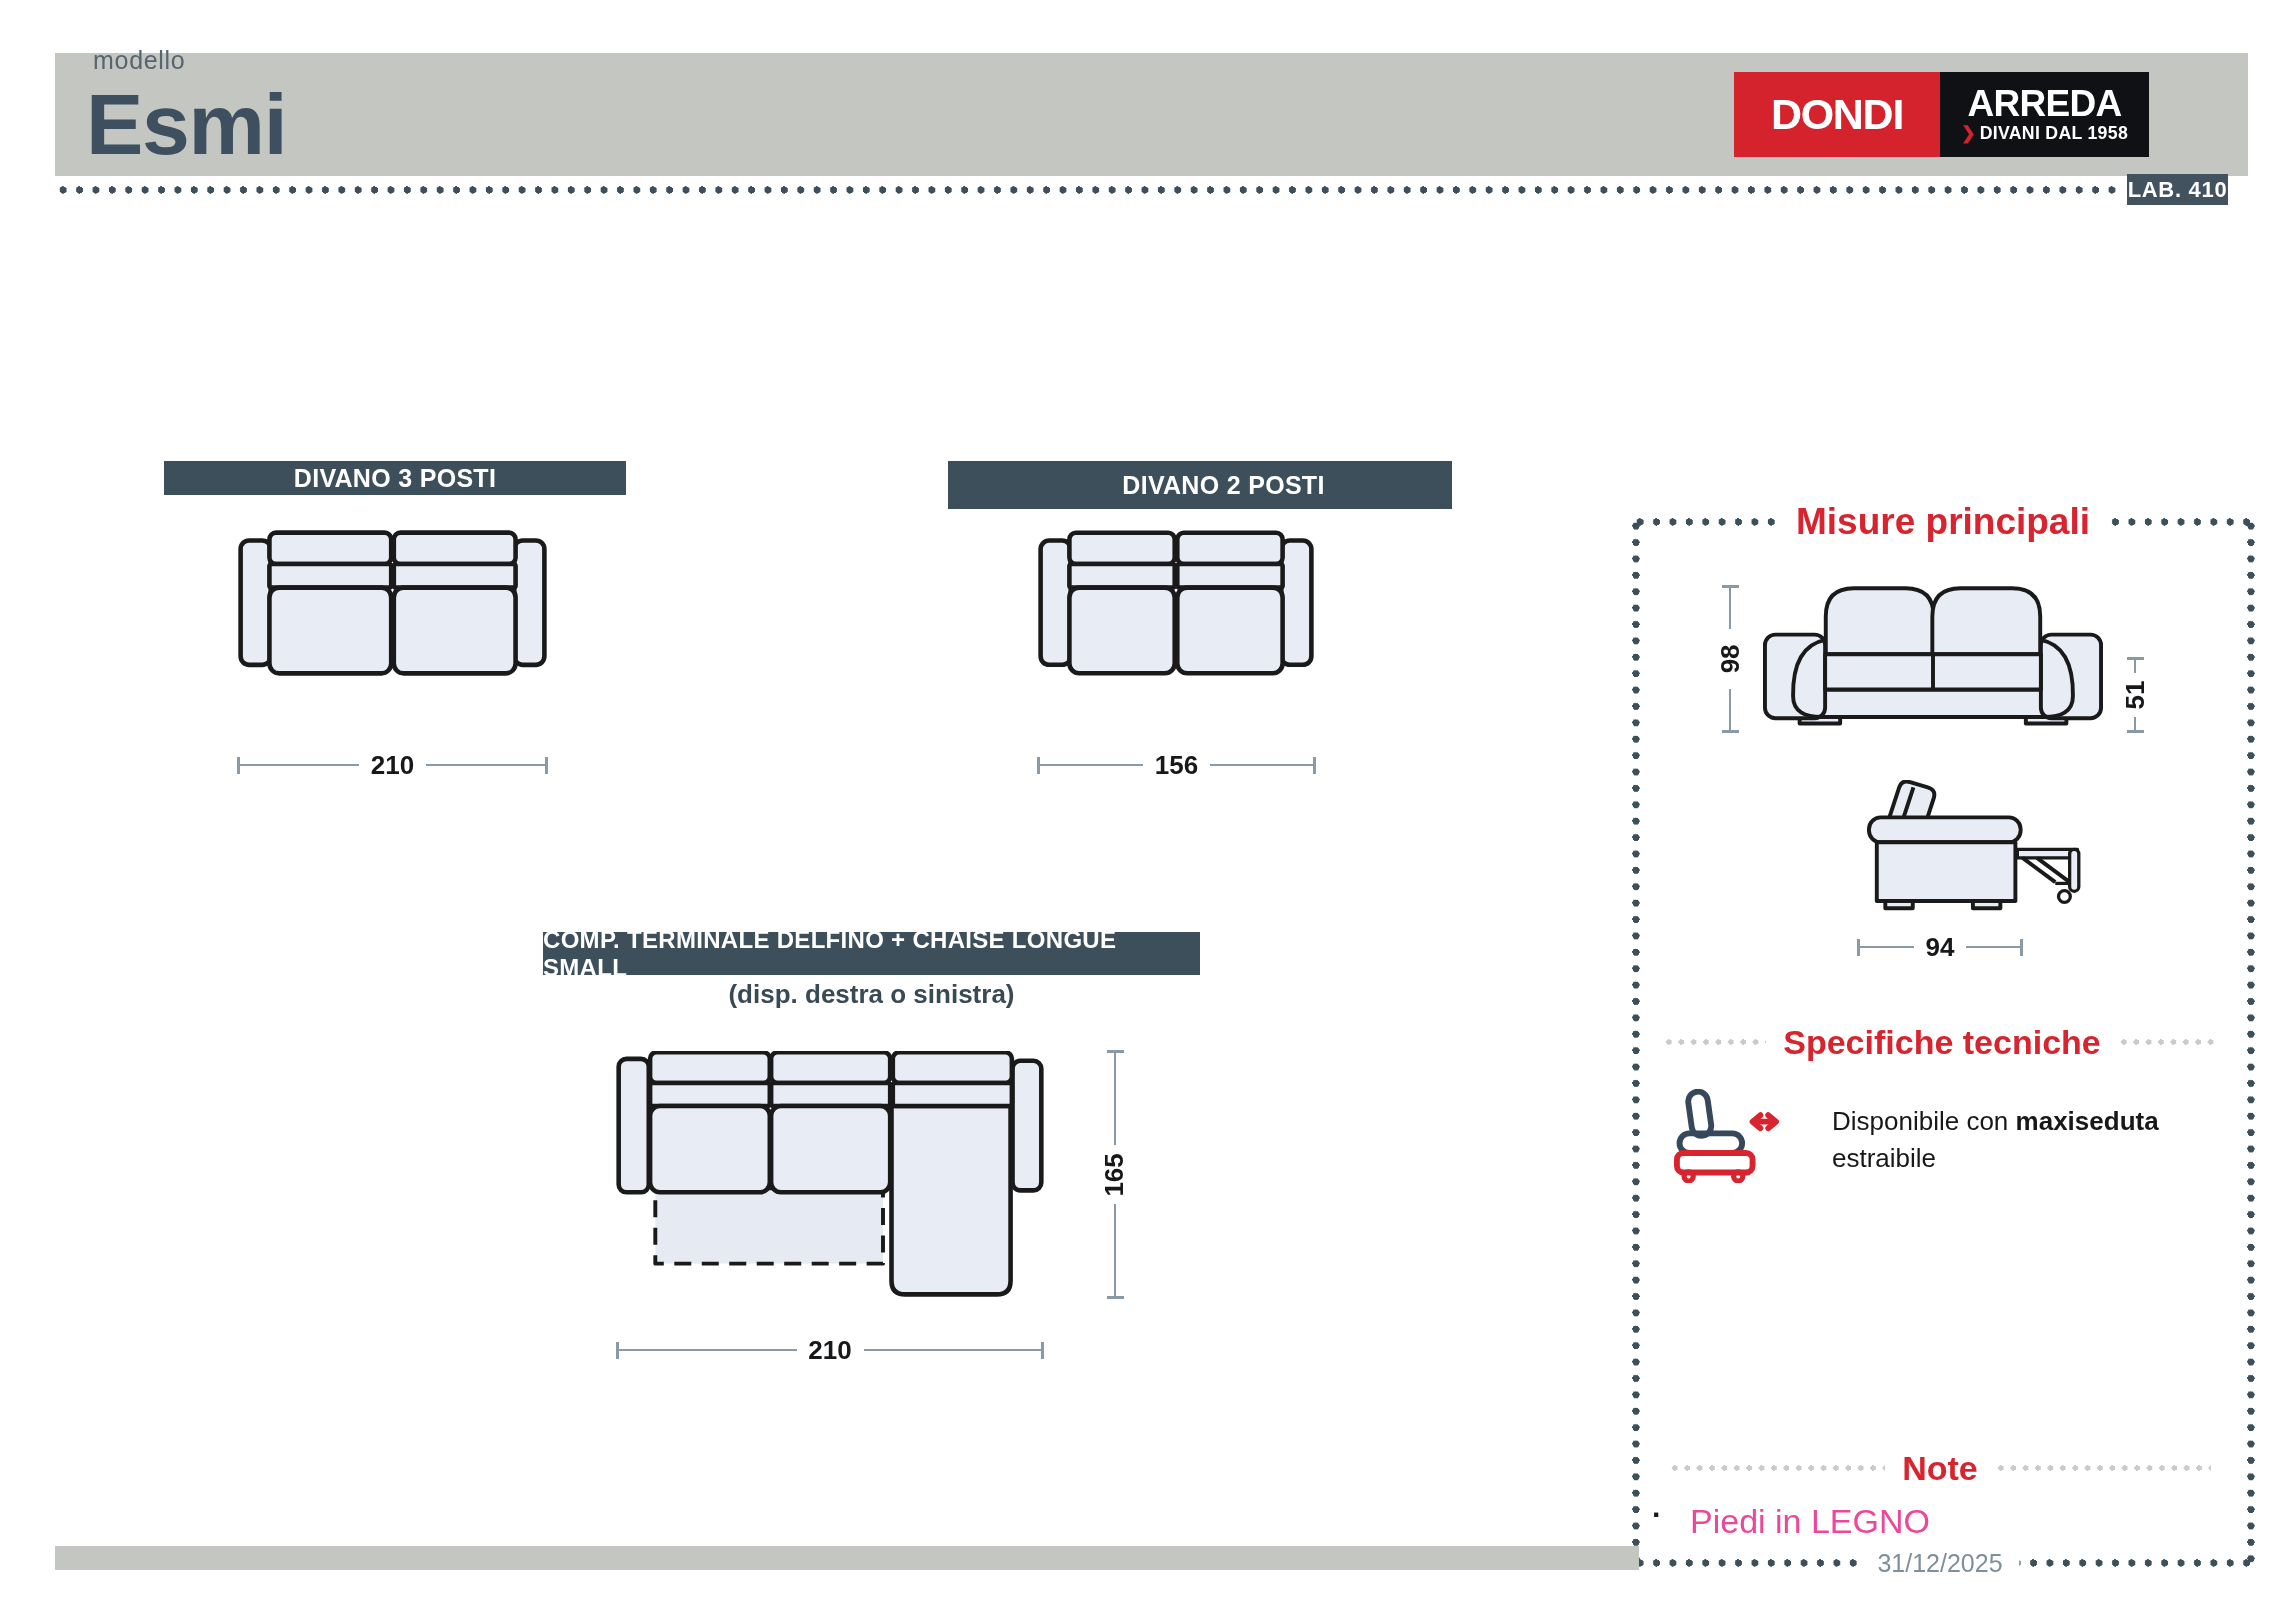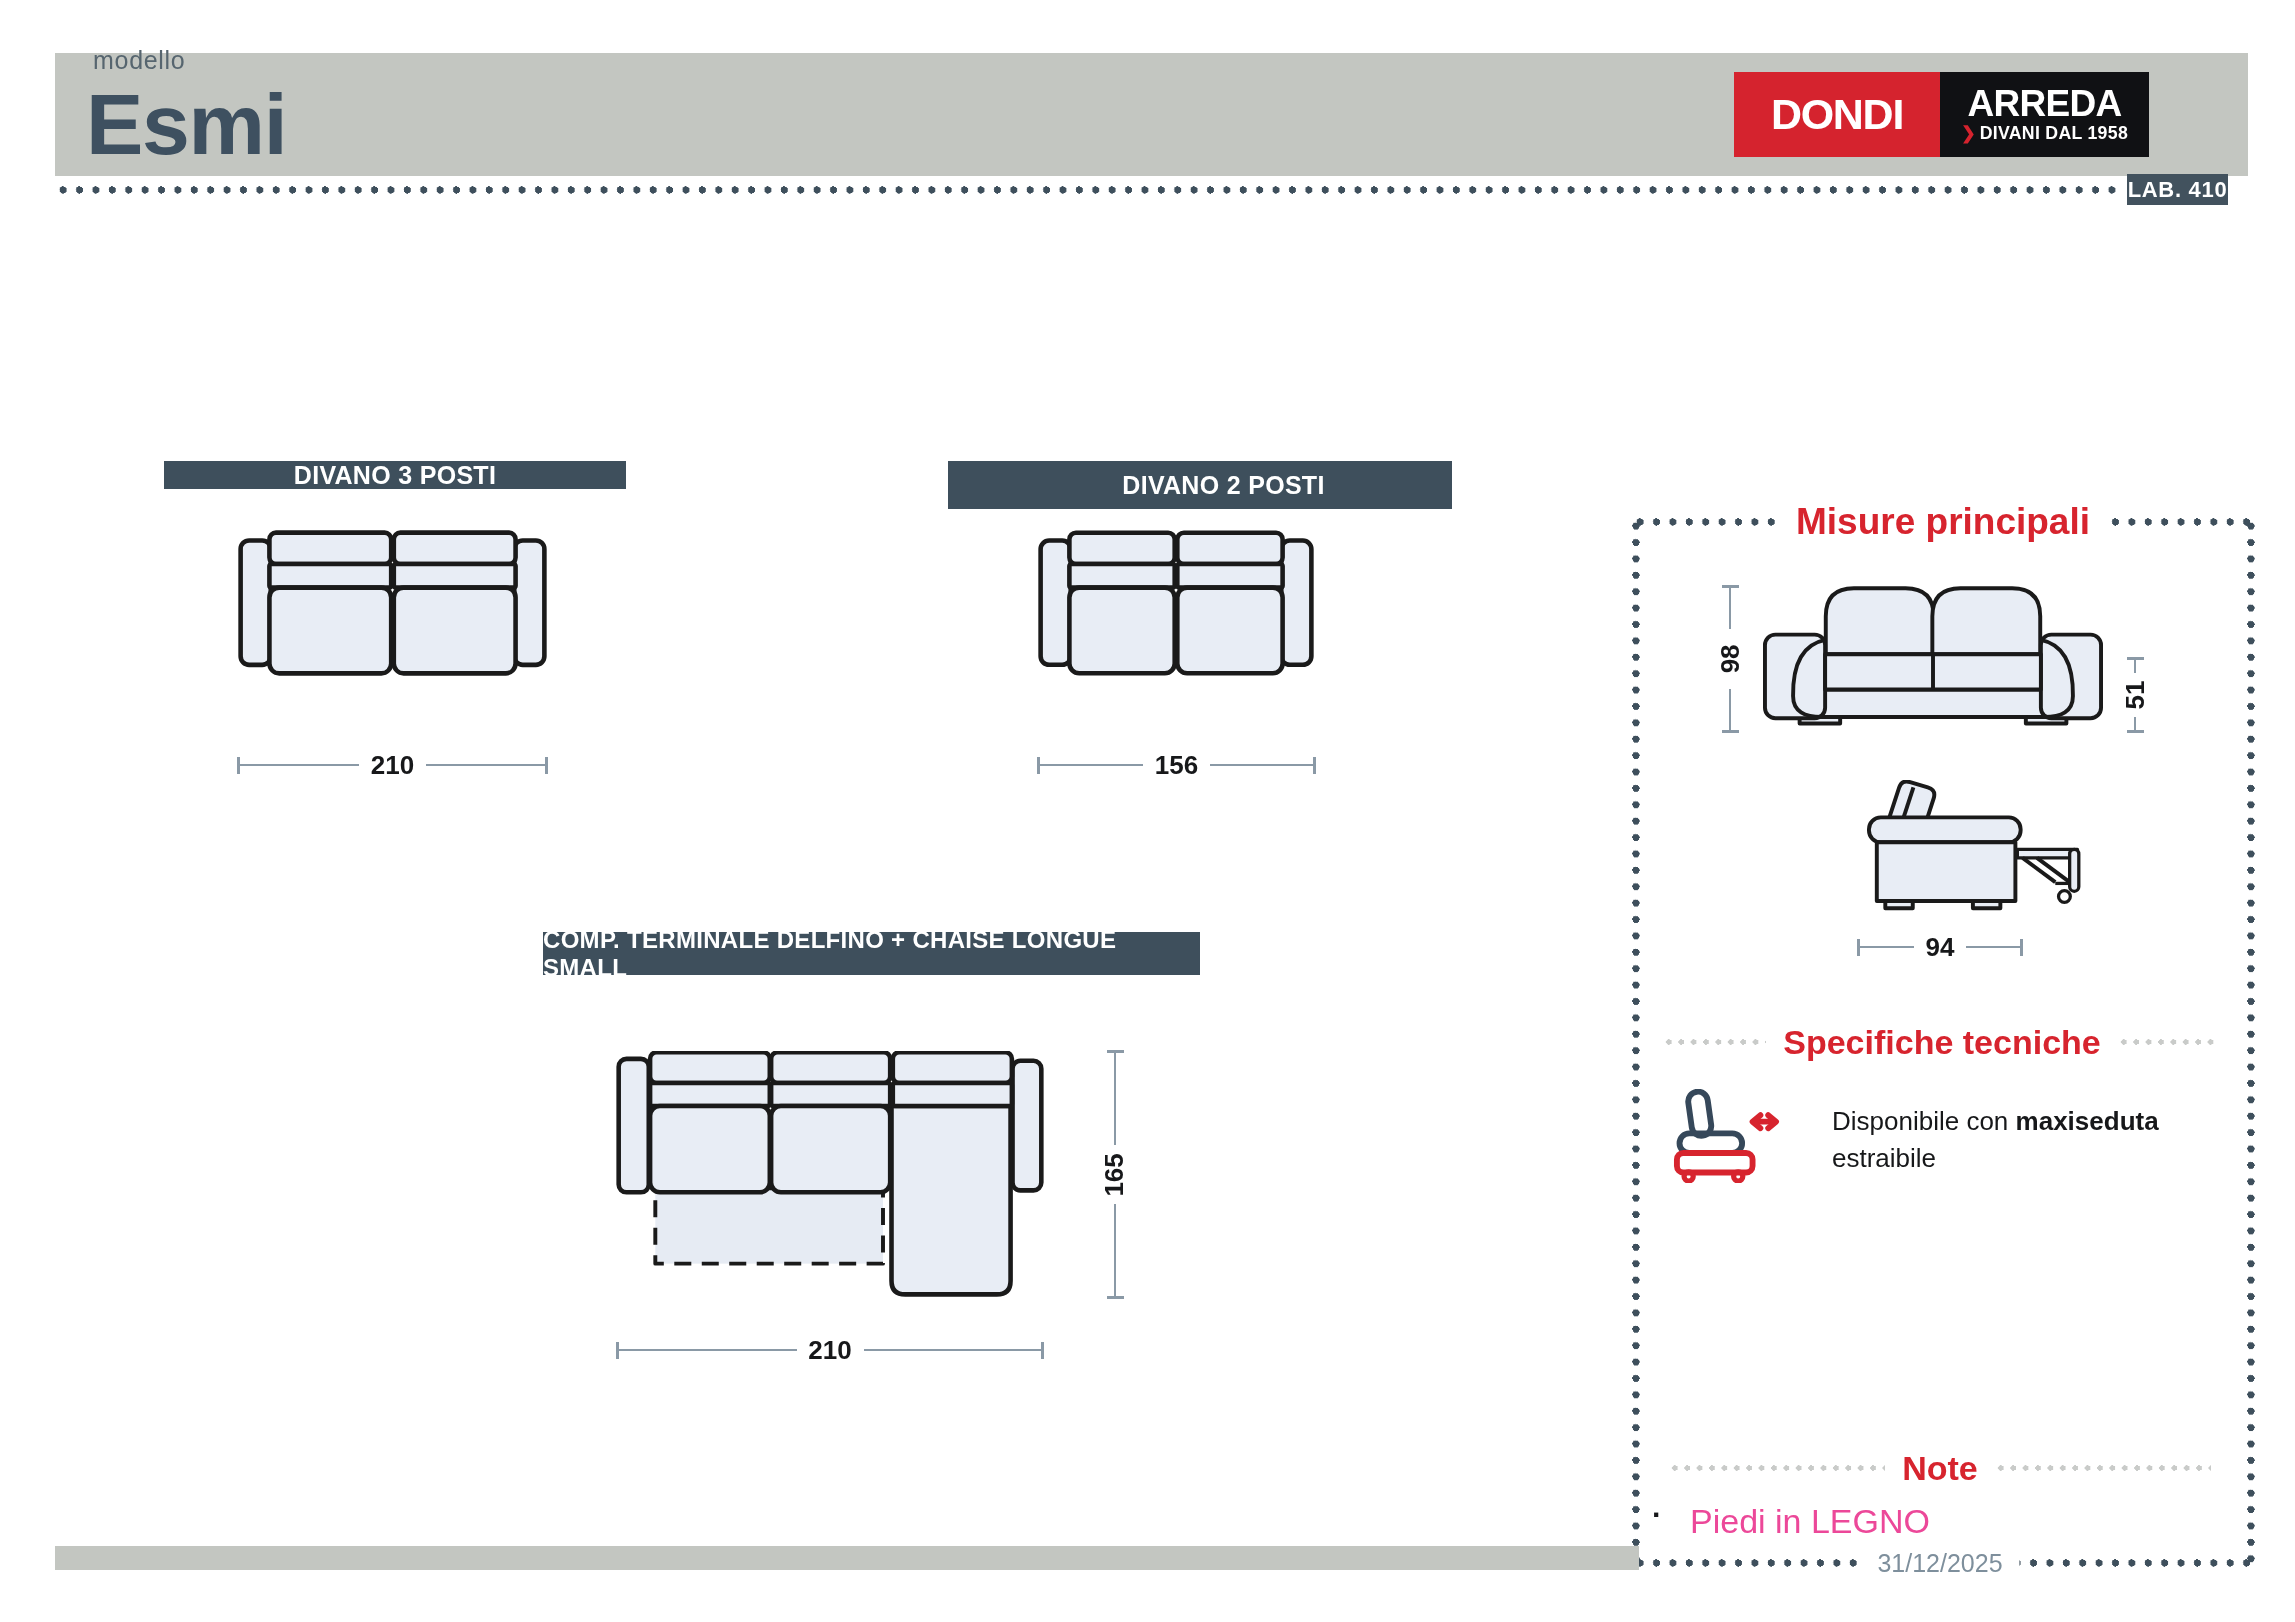--- a/index.html
+++ b/index.html
@@ -37,21 +37,21 @@
   .dots-v { width:7.9px; background-image:radial-gradient(circle 3.6px at 3.9px 7.9px, #3e4f5c 98%, transparent);
     background-size:7.9px 16.4px; background-repeat:repeat-y; }
   .dotline-light { height:6.5px; background-image:radial-gradient(circle 2.9px at 5.9px 3.3px, #c9cbc9 98%, transparent);
     background-size:12.4px 6.5px; background-repeat:repeat-x; }
 
   .sep { left:55px; top:186px; width:2063px; }
 
   
   .secbox { background:#3e4f5c; color:#fff; display:flex; align-items:center; justify-content:center;
     font-weight:bold; letter-spacing:0.3px; }
-  .sec-d3 { left:164px; top:461px; width:462px; height:28px; font-size:25px; }
+  .sec-d3 { left:164px; top:461px; width:462px; height:34px; font-size:25px; }
   .sec-d2 { left:948px; top:461px; width:457px; height:48px; font-size:25px;padding-left:47px; }
   .sec-comp { left:543px; top:932px; width:657px; height:43px; font-size:24px; }
   .subtitle { left:543px; top:979px; width:657px; text-align:center; font-size:26px;
     font-weight:600; color:#3a4a55; }
 
   
   .dimh { display:flex; align-items:center; color:#17181a; }
   .dimh .tick { width:2.6px; height:17px; background:#8a99a6; }
   .dimh .ln { flex:1; height:2.6px; background:#8a99a6; }
   .dimh .lbl { font-weight:bold; font-size:26px; padding:0 11.8px; white-space:nowrap; }
@@ -147,20 +147,21 @@
   </svg>
   <div class="abs dimh dim-d2">
     <div class="tick"></div>
     <div class="ln"></div>
     <div class="lbl">156</div>
     <div class="ln"></div>
     <div class="tick"></div>
   </div>
 
   <div class="abs secbox sec-comp">COMP. TERMINALE DELFINO + CHAISE LONGUE SMALL</div>
+  <div class="abs subtitle">(disp. destra o sinistra)</div>
   <svg class="abs" style="left:616px;top:1051px" width="428" height="246" viewBox="0 0 654 376">
     <g fill="#e8edf5" stroke="#1a1a1a" stroke-width="7" stroke-linejoin="round">
       <rect x="4" y="12" width="46" height="204" rx="12"></rect>
       <rect x="606" y="15" width="44" height="198" rx="12"></rect>
       <rect x="60" y="210" width="348" height="115" fill="#e6ebf3" stroke-width="6" stroke-dasharray="26 16"></rect>
       <path d="M421,84 h182 v267 q0,21 -21,21 h-140 q-21,0 -21,-21 z"></path>
       <rect x="52" y="2" width="183" height="47" rx="10"></rect>
       <rect x="237" y="2" width="182" height="47" rx="10"></rect>
       <rect x="423" y="2" width="182" height="47" rx="10"></rect>
       <rect x="52" y="49" width="183" height="35" rx="3"></rect>

